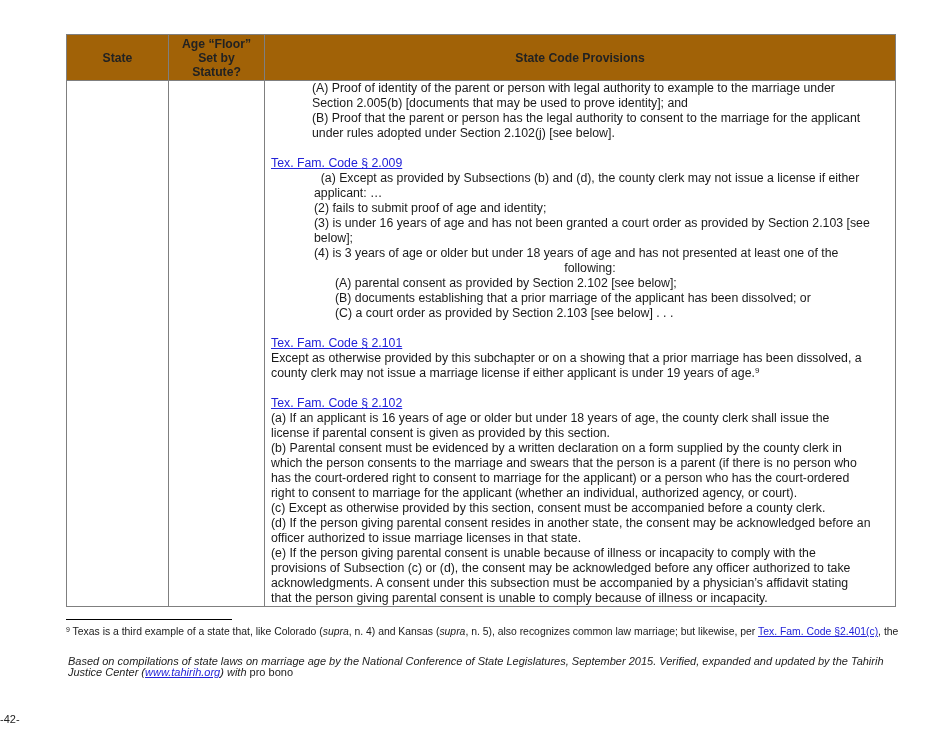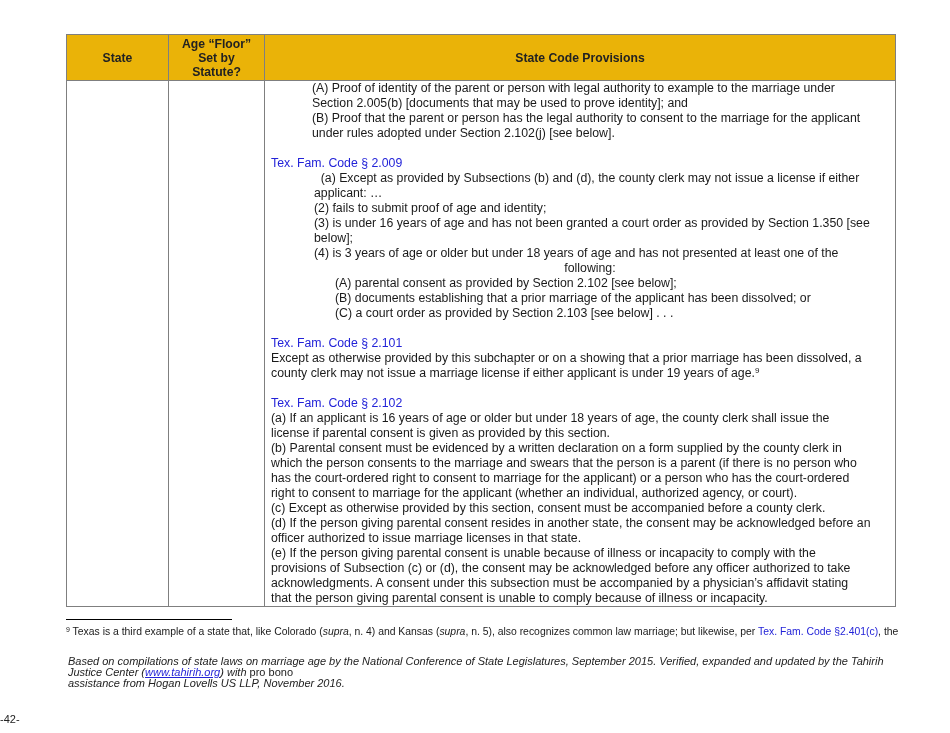--- a/index.html
+++ b/index.html
@@ -6,34 +6,34 @@
   body {
     width: 950px; height: 733px; position: relative; overflow: hidden;
     font-family: "Liberation Sans", sans-serif; color: #1a1a1a;
   }
   .page-table {
     position: absolute; left: 66px; top: 34px; width: 830px;
     border-collapse: collapse; table-layout: fixed;
   }
   .page-table td, .page-table th { border: 1px solid #7f7f7f; padding: 0; vertical-align: top; }
   .page-table th {
-    background: #eab308; font-weight: bold; font-size: 12.2px; color: #222;
+    background: #a16207; font-weight: bold; font-size: 12.2px; color: #222;
     height: 45px; vertical-align: middle; text-align: center; line-height: 14px;
   }
   .col-state { width: 102px; }
   .col-floor { width: 96px; }
   .col-prov { width: auto; }
   .prov-cell { font-size: 12.3px; line-height: 15px; padding: 0 6px 0 6px !important; height: 522px; }
   .line { white-space: nowrap; }
   .ind1 { padding-left: 41px; }
   .ind2 { padding-left: 20px; text-align: center; }
   .ind3 { padding-left: 43px; }
   .ind4 { padding-left: 64px; }
   .gap { height: 15px; }
-  a.code-link { color: #1a0dab; color: #2323d8; }
+  a.code-link { color: #1a0dab; color: #2323d8; text-decoration: underline; }
   sup.fn { font-size: 8px; vertical-align: 4px; line-height: 0; }
   .fn-rule { position: absolute; left: 66px; top: 619px; width: 166px; border-top: 1px solid #000; }
   .footnote { position: absolute; left: 66px; top: 625px; width: 840px; font-size: 10.4px; line-height: 13px; color: #1a1a1a; }
   .footnote sup { font-size: 7px; vertical-align: 3px; line-height: 0; }
   .source-note { position: absolute; left: 68px; top: 656px; width: 840px; font-size: 11px; line-height: 11px; font-style: italic; color: #222; }
   .source-note .plain { font-style: normal; }
   .source-note a { color: #2323d8; text-decoration: underline; }
   .page-num { position: absolute; left: 0; width: 824px; top: 713px; text-align: left; font-size: 11px; color: #222; }
 </style>
 </head>
@@ -66,21 +66,21 @@
           <div class="line ind1">Section 2.005(b) [documents that may be used to prove identity]; and</div>
           <div class="line ind1">(B) Proof that the parent or person has the legal authority to consent to the marriage for the applicant</div>
           <div class="line ind1">under rules adopted under Section 2.102(j) [see below].</div>
         </div>
         <div class="gap"></div>
         <div>
           <div class="line"><a class="code-link">Tex. Fam. Code § 2.009</a></div>
           <div class="line ind2">(a)  Except as provided by Subsections (b) and (d), the county clerk may not issue a license if either</div>
           <div class="line ind3">applicant: …</div>
           <div class="line ind3">(2) fails to submit proof of age and identity;</div>
-          <div class="line ind3">(3)  is under 16 years of age and has not been granted a court order as provided by Section 1.350 [see</div>
+          <div class="line ind3">(3)  is under 16 years of age and has not been granted a court order as provided by Section 2.103 [see</div>
           <div class="line ind3">below];</div>
           <div class="line ind3">(4)  is 3 years of age or older but under 18 years of age and has not presented at least one of the</div>
           <div class="line ind2">following:</div>
           <div class="line ind4">(A)  parental consent as provided by Section 2.102 [see below];</div>
           <div class="line ind4">(B)  documents establishing that a prior marriage of the applicant has been dissolved; or</div>
           <div class="line ind4">(C)  a court order as provided by Section 2.103 [see below] . . .</div>
         </div>
         <div class="gap"></div>
         <div>
           <div class="line"><a class="code-link">Tex. Fam. Code § 2.101</a></div>
@@ -110,16 +110,15 @@
 </table>
 
 <div class="fn-rule"></div>
 
 <div class="footnote">
   <div><sup>9</sup><span> Texas is a third example of a state that, like Colorado (</span><i>supra</i><span>, n. 4) and Kansas (</span><i>supra</i><span>, n. 5), also recognizes common law marriage; but likewise, per </span><a class="code-link">Tex. Fam. Code §2.401(c)</a><span>, the</span></div>
 </div>
 
 <div class="source-note">
   <div><span>Based on compilations of state laws on marriage age by the National Conference of State Legislatures, September 2015. Verified, expanded and updated by the Tahirih Justice Center (</span><a>www.tahirih.org</a><span>) with </span><span class="plain">pro bono</span></div>
-  <div>assistance from Hogan Lovells US LLP, November 2016.</div>
 </div>
 
 <div class="page-num">-42-</div>
 
 </body></html>

